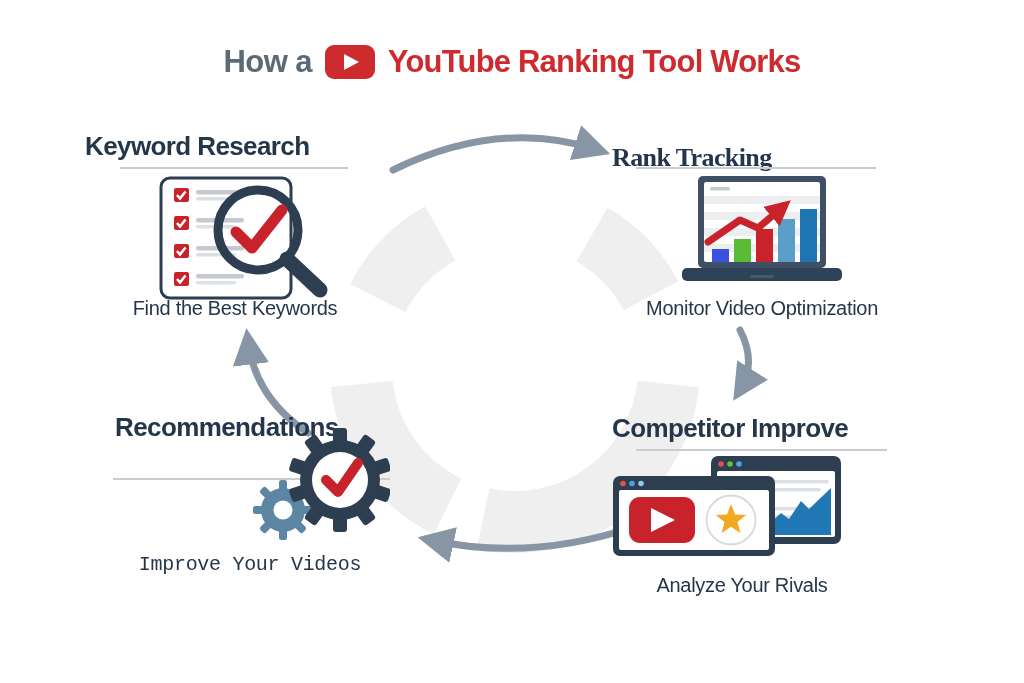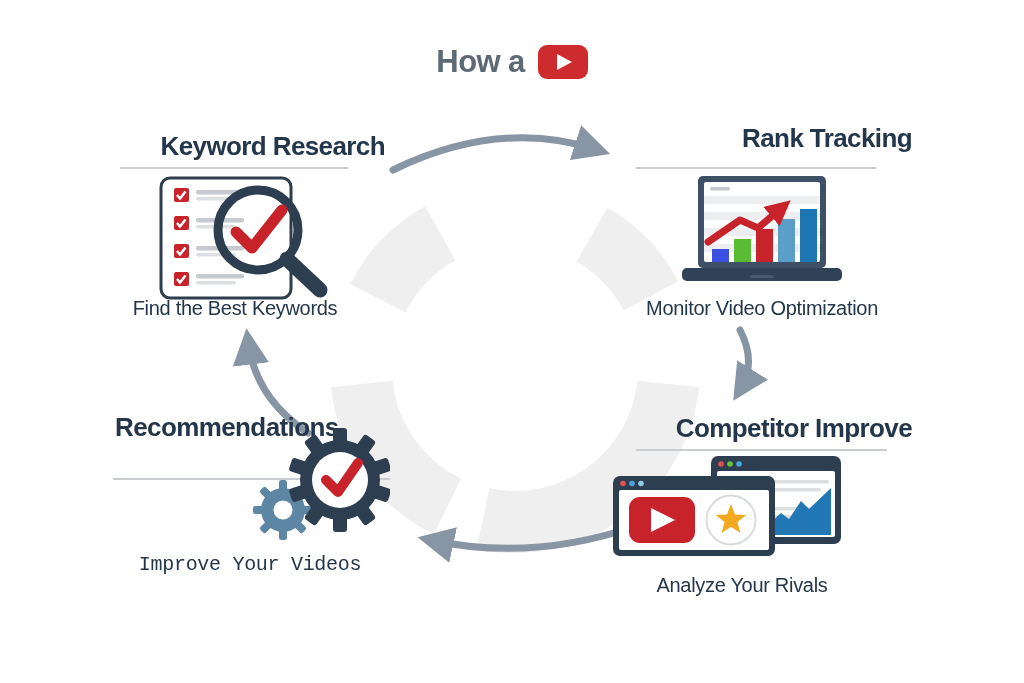--- a/index.html
+++ b/index.html
@@ -30,21 +30,21 @@
   html,body{margin:0;padding:0;}
   body{font-family:"Liberation Sans", sans-serif; background:#e8e8e8;}
   #canvas{
     position:relative; width:1024px; height:683px; margin:0 auto;
     background:var(--background); overflow:hidden;
   }
   #bg-svg{position:absolute; left:0; top:0; z-index:0; pointer-events:none;}
   .step{position:absolute; left:0; top:0; width:0; height:0; z-index:1;}
   .heading{
     position:absolute; font-size:26px; font-weight:700; color:var(--heading-navy);
-    letter-spacing:-0.6px; text-align:right; line-height:30px; white-space:nowrap;
+    letter-spacing:-0.6px; text-align:left; line-height:30px; white-space:nowrap;
   }
   .heading.left{text-align:left; line-height:35px;}
   .underline{position:absolute; height:2px; background:var(--underline-gray);}
   .caption{
     position:absolute; font-size:20px; font-weight:400; color:var(--heading-navy);
     letter-spacing:-0.3px; text-align:center; white-space:nowrap;
   }
   .icon-wrap{position:absolute;}
   #title-bar{
     position:absolute; top:38px; left:0; width:1024px; height:48px; z-index:2;
@@ -89,20 +89,21 @@
       <path class="s-arrow" marker-end="url(#ah)" d="M 308 433 Q 255 398 248 341"></path>
     </g>
   </svg>
 
   <div id="title-bar">
     <span id="title-prefix">How a</span>
     <svg width="50" height="34" viewBox="0 0 50 34">
       <rect x="0" y="0" width="50" height="34" rx="9" class="f-brand"></rect>
       <polygon points="19,9 19,25 34,17" class="f-white"></polygon>
     </svg>
+    <span id="title-highlight">YouTube Ranking Tool Works</span>
   </div>
 
   <section class="step">
     <div class="heading" style="left:85px; top:131px; width:300px;">Keyword Research</div>
     <div class="underline" style="left:120px; top:167px; width:228px;"></div>
     <div class="icon-wrap" style="left:158px; top:174px;">
       <svg width="185" height="130" viewBox="0 0 185 130">
         <rect x="3" y="4" width="130" height="120" rx="9" class="f-white s-navy" stroke-width="3"></rect>
         <g>
           <g transform="translate(0,14)">
@@ -134,21 +135,21 @@
           <line x1="129" y1="85" x2="162" y2="116" class="s-navy" stroke-width="15" stroke-linecap="round"></line>
           <circle cx="100" cy="56" r="40" class="f-white s-navy" stroke-width="9"></circle>
           <polyline points="78,58 94,74 124,36" class="s-red-check" stroke-width="11"></polyline>
         </g>
       </svg>
     </div>
     <div class="caption" style="left:85px; top:297px; width:300px;text-align:center;">Find the Best Keywords</div>
   </section>
 
   <section class="step">
-    <div class="heading" style="left:612px; top:123px; width:300px;">Rank Tracking</div>
+    <div class="heading" style="left:612px; top:143px; width:300px;font-family:Liberation Serif, serif;">Rank Tracking</div>
     <div class="underline" style="left:636px; top:167px; width:240px;"></div>
     <div class="icon-wrap" style="left:682px; top:176px;">
       <svg width="160" height="108" viewBox="0 0 160 108">
         <rect x="16" y="0" width="128" height="92" rx="5" fill="#3d5065"></rect>
         <rect x="22" y="6" width="116" height="80" rx="2" class="f-white"></rect>
         <g>
           <rect x="22" y="20" width="116" height="8" class="f-stripe"></rect>
           <rect x="22" y="36" width="116" height="8" class="f-stripe"></rect>
           <rect x="22" y="52" width="116" height="8" class="f-stripe"></rect>
           <rect x="22" y="68" width="116" height="8" class="f-stripe"></rect>

